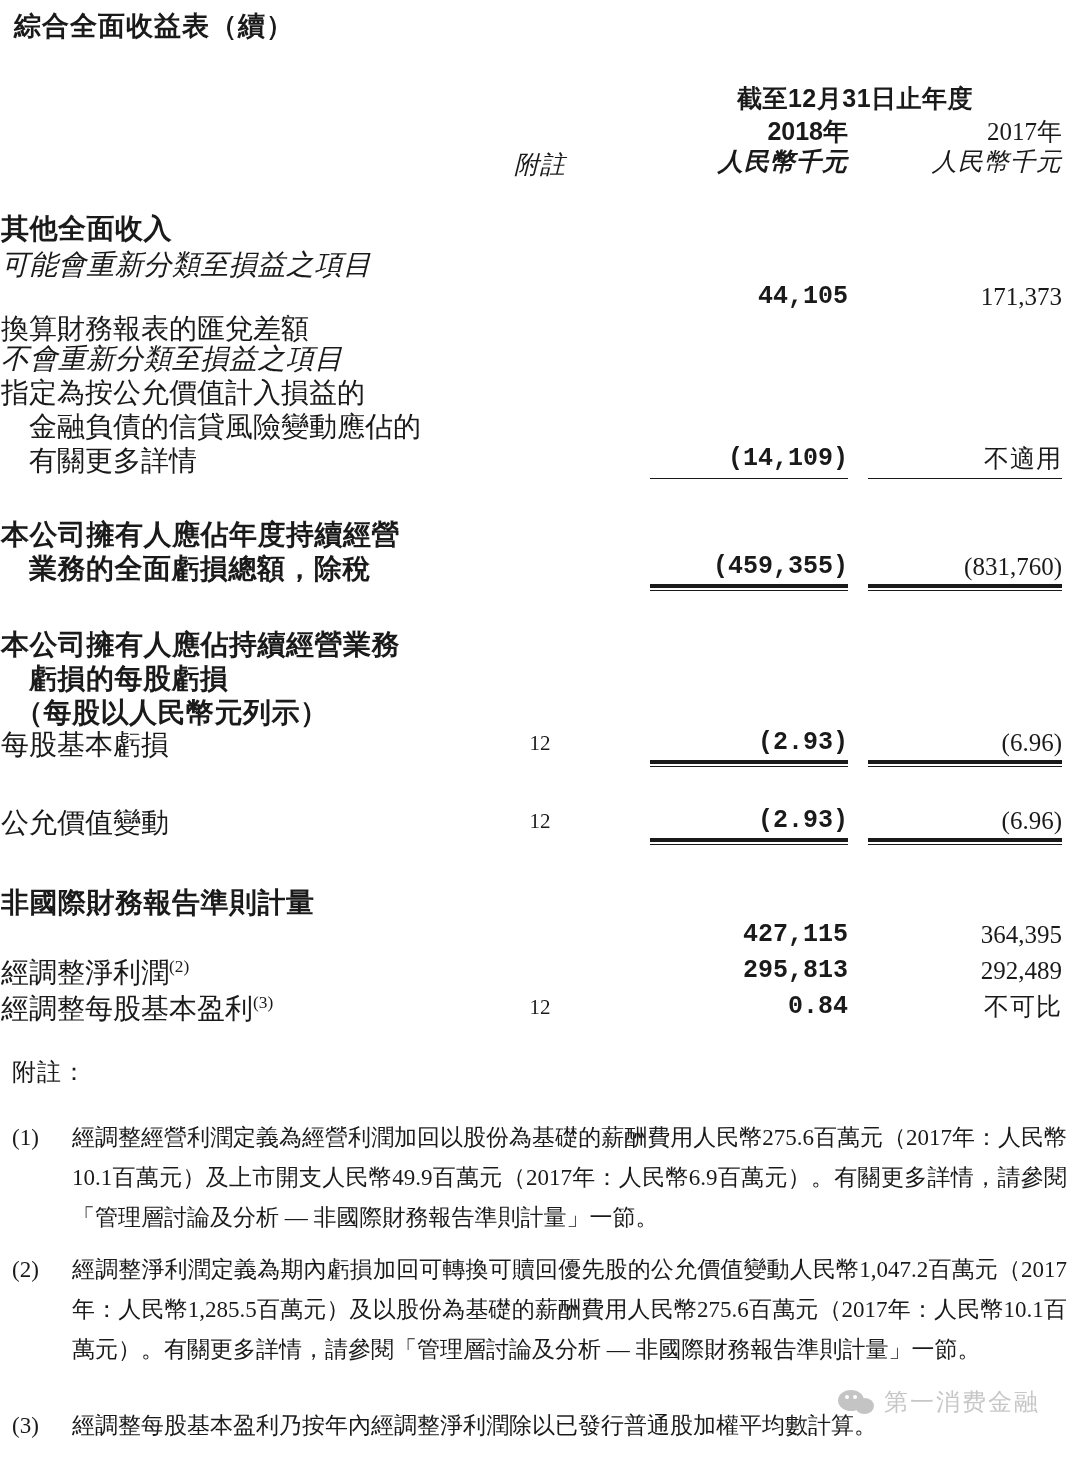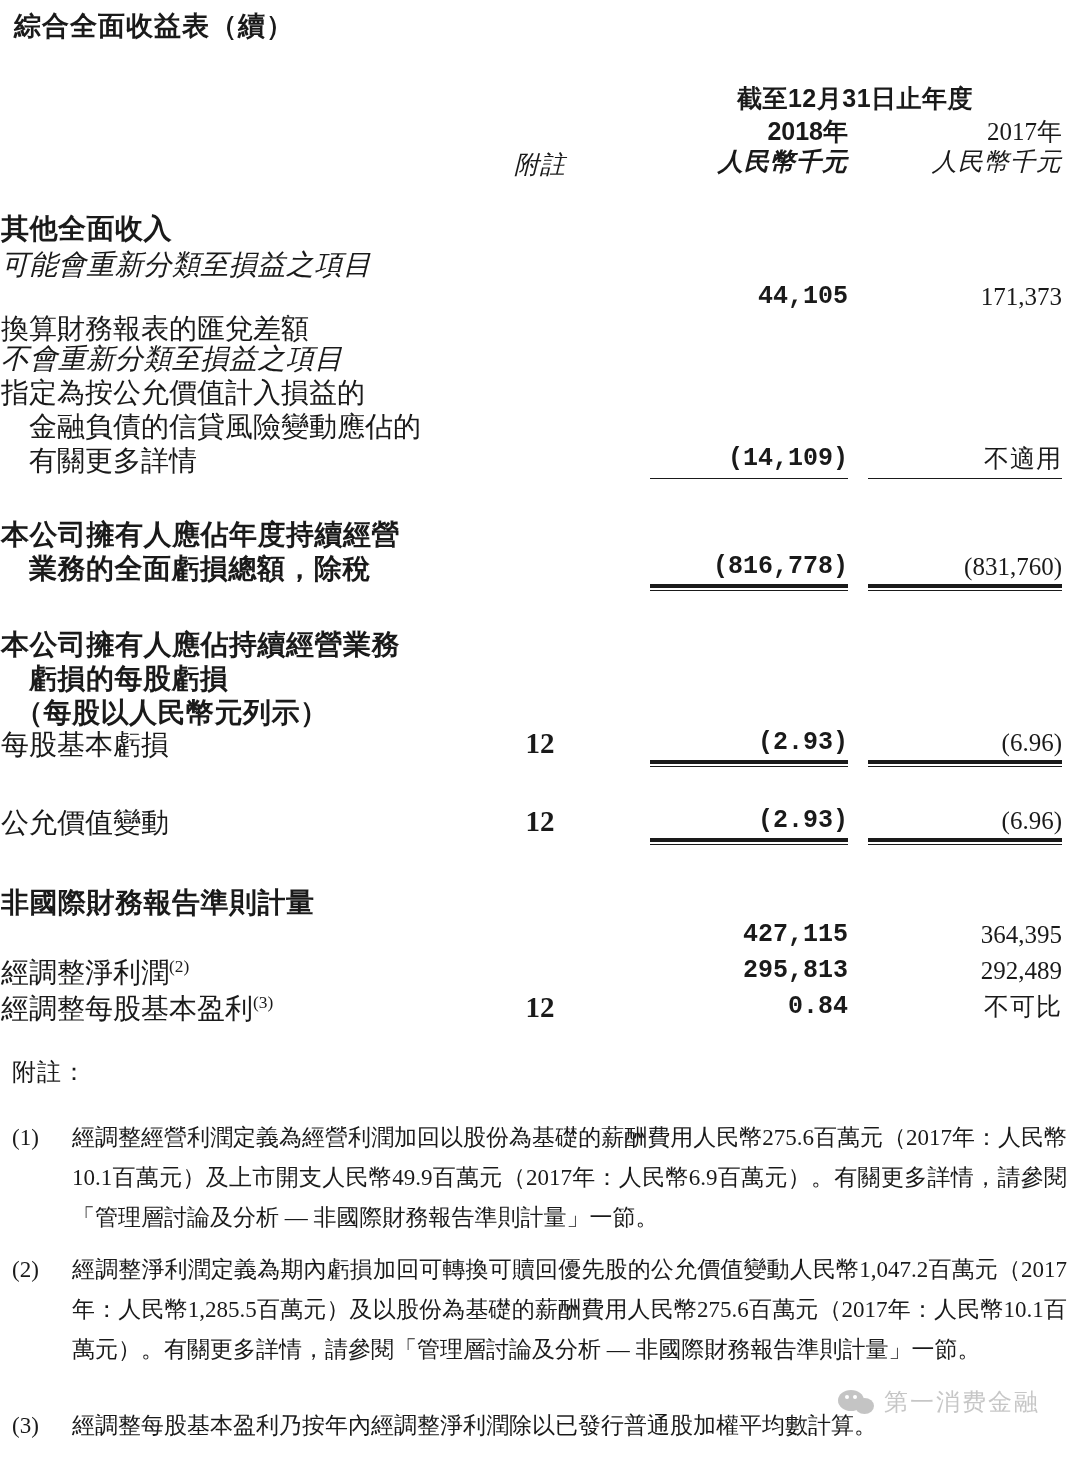--- a/index.html
+++ b/index.html
@@ -110,21 +110,21 @@
   .val {
     position: absolute;
     font-size: 25px;
     line-height: 30px;
     white-space: nowrap;
   }
   .val.b {
     font-family: Liberation Mono, monospace;
     font-weight: bold;
   }
-  .val.note-num { font-size: 29px; font-weight: bold; }
+  .val.note-num { font-size: 21px; }
   .val.cjk { letter-spacing: 1px; }
 
   
   .rule-single {
     position: absolute;
     height: 0;
     border-top: 1.5px solid #1a1a1a;
   }
   .rule-double {
     position: absolute;
@@ -233,21 +233,21 @@
   <div class="lbl" style="top:376px;">指定為按公允價值計入損益的</div>
   <div class="lbl" style="top:410px;padding-left:28px;">金融負債的信貸風險變動應佔的</div>
   <div class="lbl" style="top:444px;padding-left:28px;">有關更多詳情</div>
   <div class="col-2018 val b" style="top:444px;">(14,109)</div>
   <div class="col-2017 val cjk" style="top:444px;">不適用</div>
   <div class="rule-single" style="left:650px;top:478px;width:198px;"></div>
   <div class="rule-single" style="left:868px;top:478px;width:194px;"></div>
 
   <div class="lbl bold" style="top:518px;">本公司擁有人應佔年度持續經營</div>
   <div class="lbl bold" style="top:552px;padding-left:28px;">業務的全面虧損總額，除稅</div>
-  <div class="col-2018 val b" style="top:552px;">(816,778)</div>
+  <div class="col-2018 val b" style="top:552px;">(459,355)</div>
   <div class="col-2017 val" style="top:552px;">(831,760)</div>
   <div class="rule-double" style="left:650px;top:584px;width:198px;"></div>
   <div class="rule-double" style="left:868px;top:584px;width:194px;"></div>
 
   <div class="lbl bold" style="top:628px;">本公司擁有人應佔持續經營業務</div>
   <div class="lbl bold" style="top:662px;padding-left:28px;">虧損的每股虧損</div>
   <div class="lbl bold" style="top:696px;padding-left:14px;">（每股以人民幣元列示）</div>
 
   <div class="lbl" style="top:728px;">每股基本虧損</div>
   <div class="col-note val note-num" style="top:728px;">12</div>

